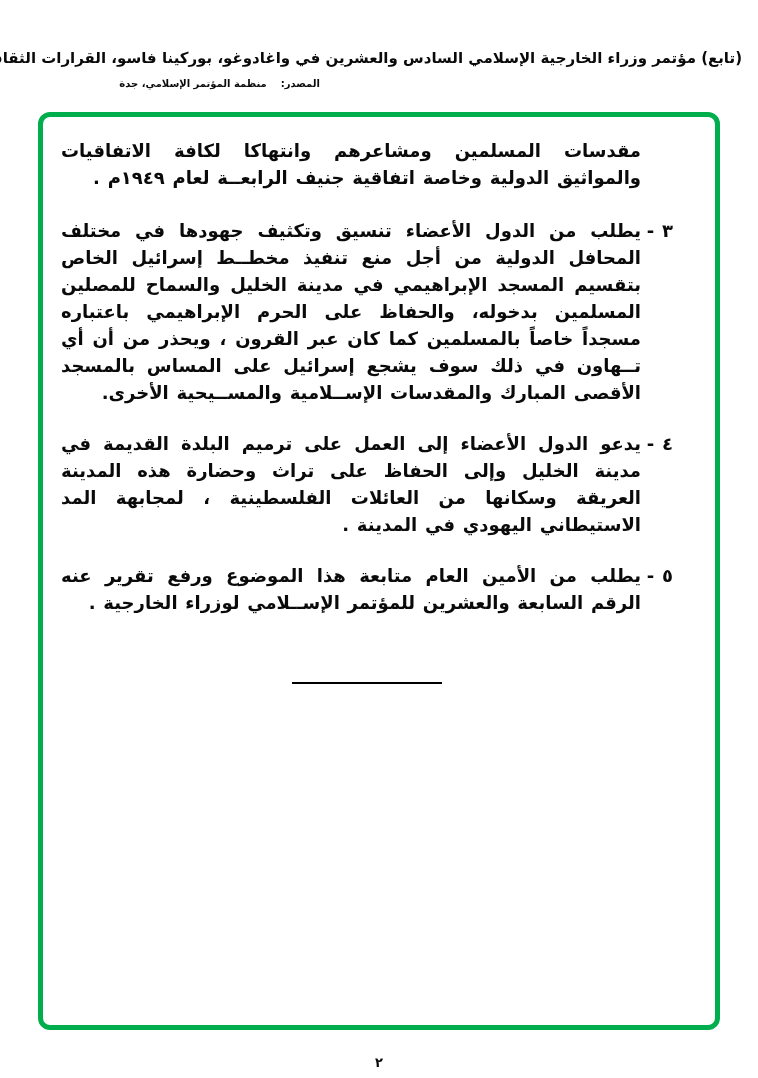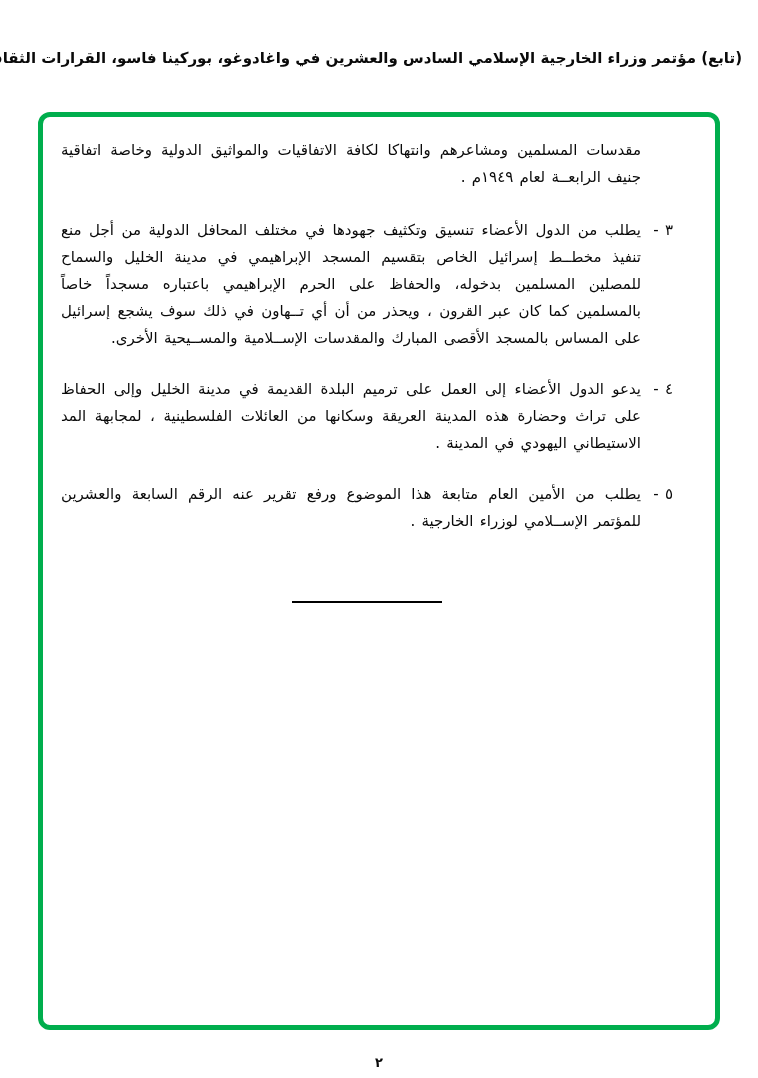--- a/index.html
+++ b/index.html
@@ -45,22 +45,22 @@
     height: 918px;
     border: 5px solid #00ae4d;
     border-radius: 12px;
     padding: 20px 42px 0 18px;
     direction: rtl;
     background: #ffffff;
   }
   .intro,
   .item-text,
   .item-num {
-    font-weight: normal;
-    font-size: 15px;
+    font-weight: bold;
+    font-size: 18px;
     line-height: 27px;
     word-spacing: 1.5px;
   }
   .intro {
     text-align: justify;
     margin: 0 32px 26px 0;
   }
   .item {
     display: flex;
     direction: rtl;
@@ -90,20 +90,23 @@
     font-size: 13px;
   }
 </style>
 </head>
 <body style="color: rgb(10, 10, 10);">
 
 <div class="page">
 
   <div class="doc-header">(تابع) مؤتمر وزراء الخارجية الإسلامي السادس والعشرين في واغادوغو، بوركينا فاسو، القرارات الثقافية، القرار الرقم ٢٦/٣٠-ث</div>
 
+  <div class="doc-source">
+    <span class="src-label">المصدر:</span><span>منظمة المؤتمر الإسلامي، جدة</span>
+  </div>
 
   <div class="res-box" style="border-color: rgb(0, 174, 77);">
 
     <div class="intro">مقدسات المسلمين ومشاعرهم وانتهاكا لكافة الاتفاقيات والمواثيق الدولية وخاصة اتفاقية جنيف الرابعــة لعام ١٩٤٩م .</div>
 
     <div class="item">
       <div class="item-num">٣ -</div>
       <div class="item-text">يطلب من الدول الأعضاء تنسيق وتكثيف جهودها في مختلف المحافل الدولية من أجل منع تنفيذ مخطــط إسرائيل الخاص بتقسيم المسجد الإبراهيمي في مدينة الخليل والسماح للمصلين المسلمين بدخوله، والحفاظ على الحرم الإبراهيمي باعتباره مسجداً خاصاً بالمسلمين كما كان عبر القرون ، ويحذر من أن أي تــهاون في ذلك سوف يشجع إسرائيل على المساس بالمسجد الأقصى المبارك والمقدسات الإســلامية والمســيحية الأخرى.</div>
     </div>
 

